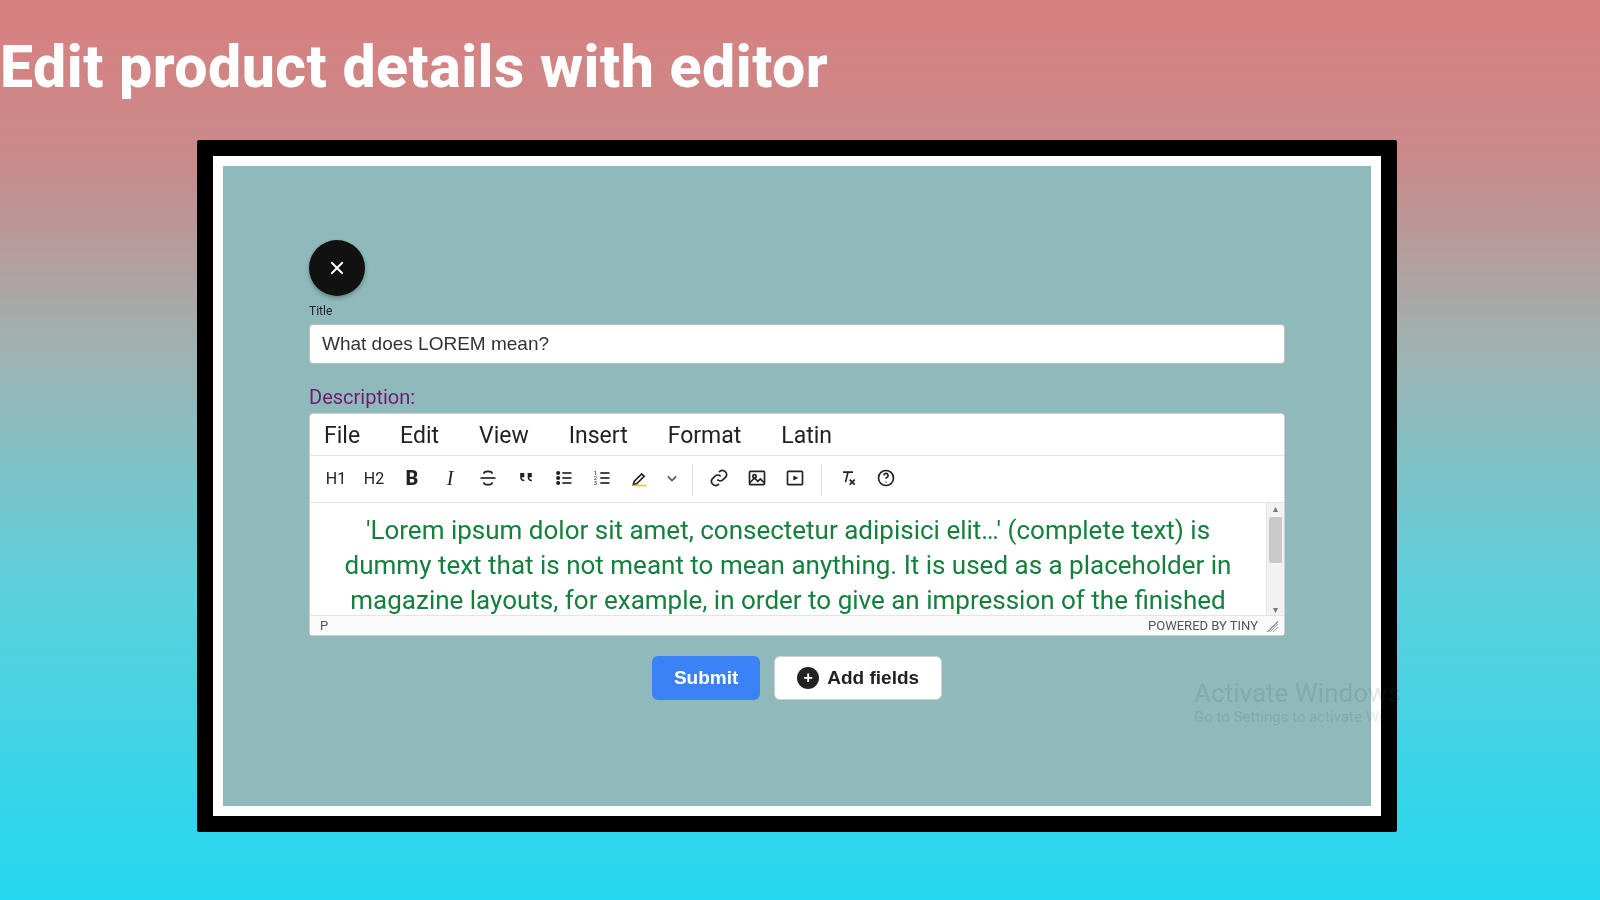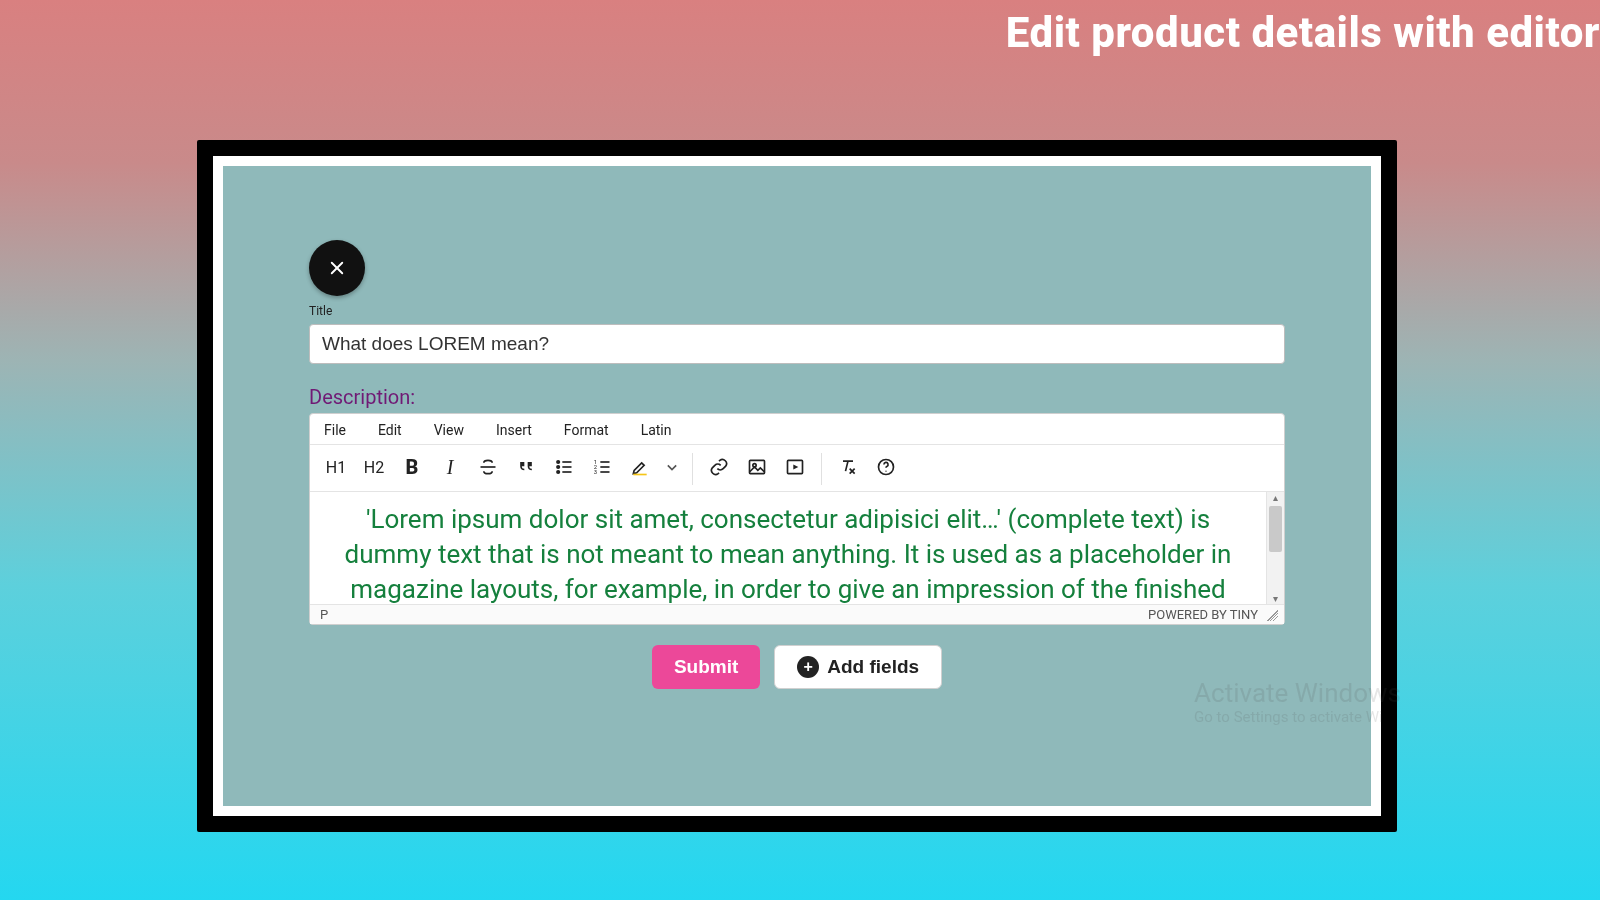--- a/index.html
+++ b/index.html
@@ -3,23 +3,23 @@
 <meta charset="utf-8">
 <style>
   * { box-sizing: border-box; margin: 0; padding: 0; }
   html, body { width: 1600px; height: 900px; overflow: hidden; font-family: -apple-system, BlinkMacSystemFont, "Segoe UI", Roboto, Arial, sans-serif; }
   .stage {
     width: 1600px; height: 900px;
     background: linear-gradient(180deg, #d98080 0%, #c98a8a 18%, #9db4b4 40%, #5dd0dc 65%, #24d7f0 100%);
     position: relative;
   }
   .page-title {
-    position: absolute; top: 8px; left: 0; right: 0;
-    text-align: right; color: #fff; font-weight: 800;
-    font-size: 42px; letter-spacing: 0.5px;
+    position: absolute; top: 32px; left: 0; right: 0;
+    text-align: left; color: #fff; font-weight: 800;
+    font-size: 59px; letter-spacing: 0.5px;
   }
   .frame {
     position: absolute; left: 197px; top: 140px;
     width: 1200px; height: 692px;
     background: #000; border-radius: 2px;
   }
   .frame-inner {
     position: absolute; left: 16px; top: 16px; right: 16px; bottom: 16px;
     background: #fff;
   }
@@ -42,21 +42,21 @@
     margin-top: 6px; width: 100%; height: 40px;
     border: 1px solid #bdbdbd; border-radius: 4px;
     padding: 16px 12px; font-size: 19px; color: #333; background: #fff;
   }
   .desc-label { margin-top: 21px; font-size: 20px; color: #701a75; }
   .editor {
     margin-top: 4px; width: 100%; background: #fff;
     border: 1px solid #cfcfcf; border-radius: 4px;
     display: flex; flex-direction: column;
   }
-  .menubar { display: flex; gap: 32px; padding: 8px 14px 6px; font-size: 14px; color: #222; }
+  .menubar { display: flex; gap: 40px; padding: 8px 14px 6px; font-size: 23px; color: #222; }
   .menubar span { cursor: pointer; }
   .toolbar {
     display: flex; align-items: flex-end; padding: 4px 8px 6px;
     border-top: 1px solid #e4e4e4; border-bottom: 1px solid #e4e4e4;
     gap: 2px;
   }
   .tbtn {
     width: 36px; height: 36px; display: flex; align-items: center; justify-content: center;
     border-radius: 4px; cursor: pointer; color: #222; font-size: 18px;
   }
@@ -86,21 +86,21 @@
     background:
       linear-gradient(135deg, transparent 60%, #999 60%, #999 65%, transparent 65%),
       linear-gradient(135deg, transparent 70%, #999 70%, #999 75%, transparent 75%),
       linear-gradient(135deg, transparent 80%, #999 80%, #999 85%, transparent 85%);
   }
   .actions { display: flex; justify-content: center; gap: 14px; margin-top: 20px; }
   .btn {
     height: 44px; padding: 0 22px; border-radius: 6px; font-size: 19px; font-weight: 600;
     display: flex; align-items: center; gap: 8px; cursor: pointer; border: none;
   }
-  .btn.primary { background: #ec4899; color: #fff; }
+  .btn.primary { background: #3b82f6; color: #fff; }
   .btn.secondary { background: #fff; color: #222; border: 1px solid #d0d0d0; }
   .btn.secondary .plus {
     width: 22px; height: 22px; border-radius: 50%; background: #222; color: #fff;
     display: inline-flex; align-items: center; justify-content: center; font-size: 16px; font-weight: 700;
   }
   .watermark {
     position: absolute; right: -30px; bottom: 80px; color: rgba(80,80,80,.14);
     text-align: left; pointer-events: none;
   }
   .watermark .l1 { font-size: 26px; font-weight: 400; }

